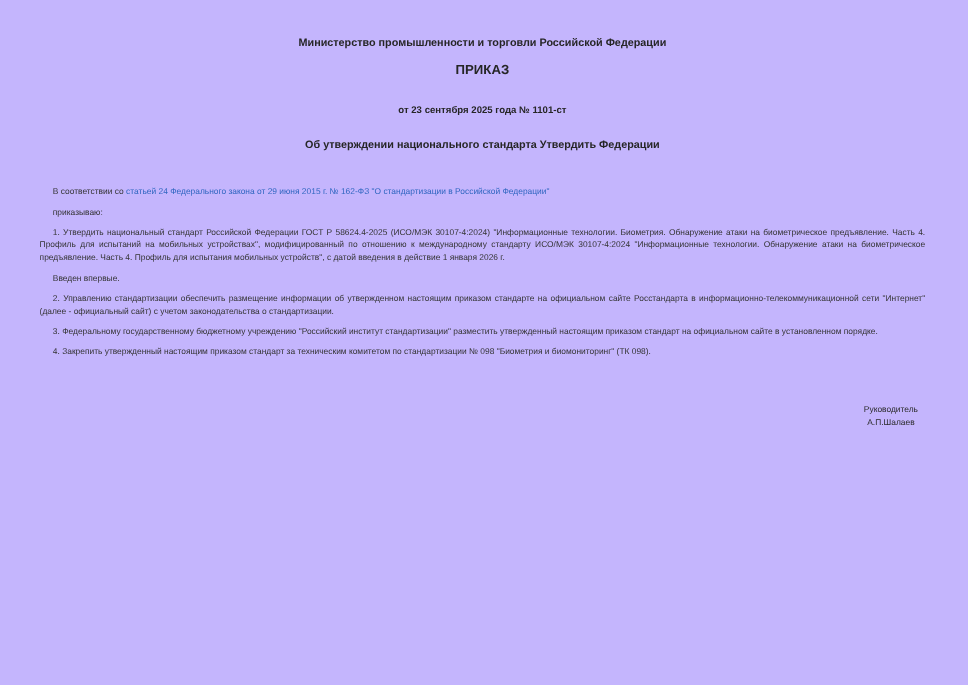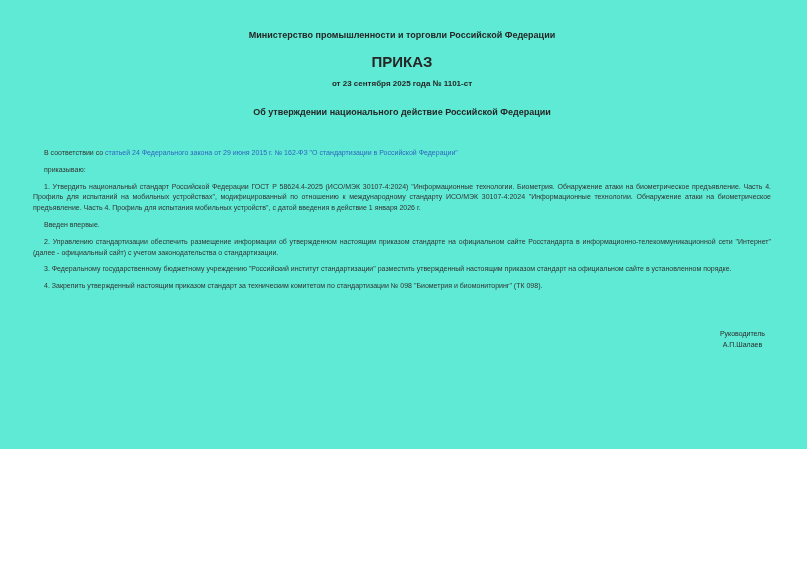--- a/index.html
+++ b/index.html
@@ -1,31 +1,31 @@
 <!DOCTYPE html>
 <html><head>
 <meta charset="utf-8">
 <style>
   html, body { margin: 0; padding: 0; background: #ffffff; }
   .page {
     position: relative;
     width: 807px;
-    height: 449px;
-    background: #5eead4;
+    height: 571px;
+    background: #c4b5fd;
     box-sizing: border-box;
     padding: 29px 36px 0 33px;
     font-family: "Liberation Sans", sans-serif;
     color: #2b2b2b;
     overflow: hidden;
   }
   .doc-header { text-align: center; font-weight: bold; color: #262626; }
   .h-ministry { font-size: 9px; line-height: 12px; }
   .h-agency   { font-size: 9px; line-height: 12px; margin-top: 1px; }
-  .doc-type   { font-size: 15px; margin-top: 12px; }
-  .doc-date   { font-size: 8px; margin-top: 9px; }
+  .doc-type   { font-size: 11px; margin-top: 12px; }
+  .doc-date   { font-size: 8px; margin-top: 22px; }
   .doc-subject{ font-size: 9px; margin-top: 19px; }
 
   .doc-body { margin-top: 31px; font-size: 7px; line-height: 10.8px; color: #333333; }
   .doc-body p { margin: 0 0 6px 0; text-align: justify; text-indent: 11px; }
   .p-intro { margin-bottom: 10px; }
   .p-decree { text-indent: 0; margin-bottom: 4px; text-align: left; }
   .statute-link { color: #2f66c0; text-decoration: none; cursor: pointer; }
   .p-note { text-align: left; }
 
   .signature { margin-top: 36px; text-align: right; font-size: 7px; line-height: 11px; padding-right: 6px; }
@@ -33,21 +33,21 @@
 </style>
 </head>
 <body>
 
 <div class="page">
 
   <div class="doc-header">
     <div class="h-ministry">Министерство промышленности и торговли Российской Федерации</div>
     <div class="doc-type">ПРИКАЗ</div>
     <div class="doc-date">от 23 сентября 2025 года № 1101-ст</div>
-    <div class="doc-subject">Об утверждении национального действие Российской Федерации</div>
+    <div class="doc-subject">Об утверждении национального стандарта Утвердить Федерации</div>
   </div>
 
   <div class="doc-body">
     <p class="p-intro"><span>В соответствии со </span><span class="statute-link">статьей 24 Федерального закона от 29 июня 2015 г. № 162-ФЗ "О стандартизации в Российской Федерации"</span></p>
     <p class="p-decree">приказываю:</p>
     <p>1. Утвердить национальный стандарт Российской Федерации ГОСТ Р 58624.4-2025 (ИСО/МЭК 30107-4:2024) "Информационные технологии. Биометрия. Обнаружение атаки на биометрическое предъявление. Часть 4. Профиль для испытаний на мобильных устройствах", модифицированный по отношению к международному стандарту ИСО/МЭК 30107-4:2024 "Информационные технологии. Обнаружение атаки на биометрическое предъявление. Часть 4. Профиль для испытания мобильных устройств", с датой введения в действие 1 января 2026 г.</p>
     <p class="p-note">Введен впервые.</p>
     <p>2. Управлению стандартизации обеспечить размещение информации об утвержденном настоящим приказом стандарте на официальном сайте Росстандарта в информационно-телекоммуникационной сети "Интернет" (далее - официальный сайт) с учетом законодательства о стандартизации.</p>
     <p>3. Федеральному государственному бюджетному учреждению "Российский институт стандартизации" разместить утвержденный настоящим приказом стандарт на официальном сайте в установленном порядке.</p>
     <p>4. Закрепить утвержденный настоящим приказом стандарт за техническим комитетом по стандартизации № 098 "Биометрия и биомониторинг" (ТК 098).</p>

